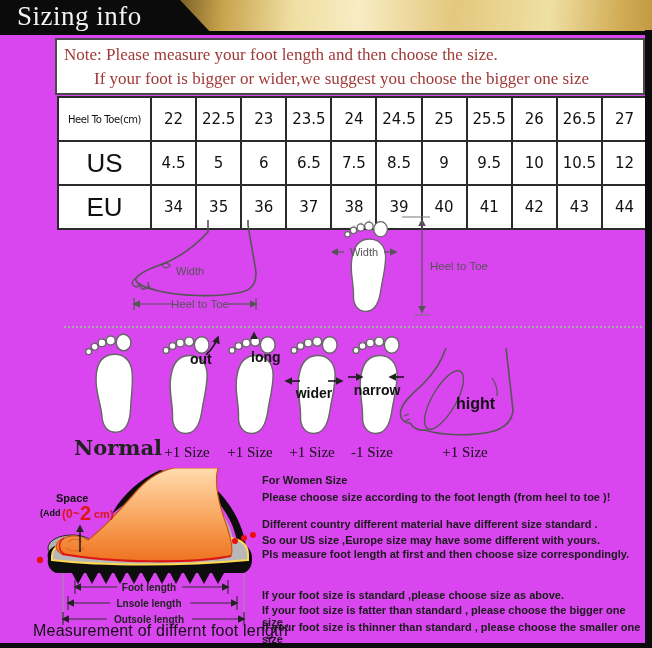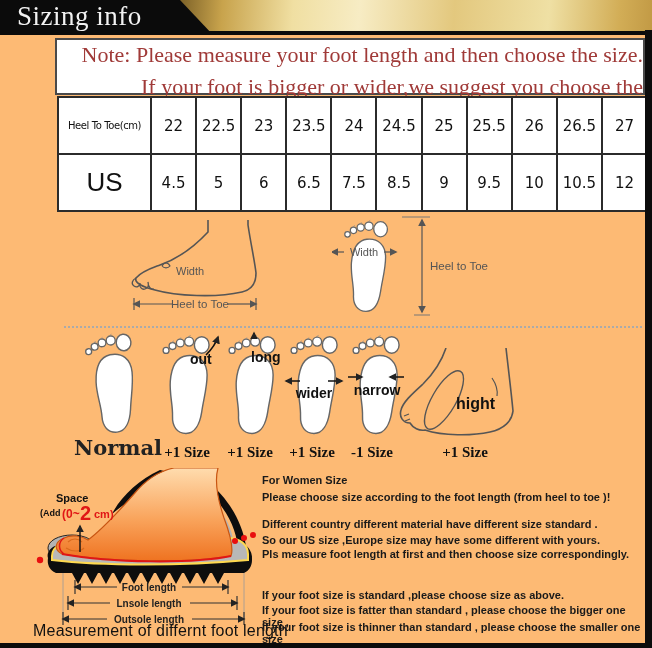--- a/index.html
+++ b/index.html
@@ -1,47 +1,47 @@
 <!DOCTYPE html>
 <html><head>
 <meta charset="utf-8">
 <style>
   html,body{margin:0;padding:0;background:#e8e8e8;}
-  #screen{position:relative;width:652px;height:648px;background:#fdba74;overflow:hidden;
+  #screen{position:relative;width:652px;height:648px;background:#d946ef;overflow:hidden;
           font-family:"Liberation Sans",sans-serif;}
   
   .header{position:absolute;left:0;top:0;width:652px;height:35px;background:#0b0b0b;}
   .header-title{position:absolute;left:17px;top:1px;font-family:"Liberation Serif",serif;
           font-size:27px;color:#f2f2f2;letter-spacing:0.5px;}
   .gold-band{position:absolute;left:180px;top:0;width:472px;height:31px;
           background:linear-gradient(94deg,#7d6228 0%,#c8a34c 9%,#f0dfa2 24%,#f7ecc4 38%,#e3c87e 58%,#efe0a4 78%,#d2ad56 93%,#c29a45 100%);
           clip-path:polygon(0 0,100% 0,100% 100%,6.2% 100%);}
   
   .note-box{position:absolute;left:55px;top:38px;width:586px;height:53px;border:2px solid #4a4a4a;
-          background:#fff;color:#a03a38;font-family:"Liberation Serif",serif;font-size:22px;line-height:24px;text-align:right;}
+          background:#fff;color:#a03a38;font-family:"Liberation Serif",serif;font-size:17px;line-height:24px;}
   .note-line1{margin:3px 0 0 7px;}
-  .note-line2{margin:8px 0 0 37px;}
+  .note-line2{margin:0 0 0 37px;}
   
   #size-table{position:absolute;left:57px;top:96px;width:589px;border-collapse:collapse;table-layout:fixed;
           background:#fff;color:#111;text-align:center;font-family:"DejaVu Sans",sans-serif;}
   #size-table td{border:2px solid #2b2b2b;padding:0;overflow:hidden;}
-  #size-table tr{height:57px;padding-left:48px;}
+  #size-table tr{height:44px;padding-left:48px;}
   .hdr-label{font-size:10px;letter-spacing:-0.4px;}
   .row-label{font-size:26px;font-family:"Liberation Sans",sans-serif;}
   .val{font-size:15px;}
   
   .abs{position:absolute;}
   svg text{font-family:"Liberation Sans",sans-serif;}
   
   .dotted-line{position:absolute;left:64px;top:326px;width:578px;border-top:2px dotted #aaaaaa;}
   
   .normal-label{position:absolute;left:70px;top:435px;width:96px;text-align:center;
           font-family:"DejaVu Serif",serif;font-weight:bold;font-size:21px;color:#222;}
   .size-label{position:absolute;top:444px;width:70px;text-align:center;
-          font-family:"Liberation Serif",serif;font-weight:bold;font-size:15px;color:#111;}
+          font-family:"Liberation Serif",serif;font-weight:normal;font-size:15px;color:#111;}
   
   .info-line{position:absolute;left:262px;width:386px;font-size:11px;font-weight:bold;color:#1a1a1a;}
   
   .caption{position:absolute;left:33px;top:622px;font-size:16px;font-weight:normal;color:#111;letter-spacing:0.2px;}
   
   .right-strip{position:absolute;left:645px;top:30px;width:7px;height:618px;background:#0c0c0c;}
   .bottom-strip{position:absolute;left:0;top:643px;width:652px;height:5px;background:#0c0c0c;}
 </style>
 </head>
 <body>
@@ -109,20 +109,34 @@
       <td class="val">5</td>
       <td class="val">6</td>
       <td class="val">6.5</td>
       <td class="val">7.5</td>
       <td class="val">8.5</td>
       <td class="val">9</td>
       <td class="val">9.5</td>
       <td class="val">10</td>
       <td class="val">10.5</td>
       <td class="val">12</td>
+    </tr>
+    <tr>
+      <td class="row-label">EU</td>
+      <td class="val">34</td>
+      <td class="val">35</td>
+      <td class="val">36</td>
+      <td class="val">37</td>
+      <td class="val">38</td>
+      <td class="val">39</td>
+      <td class="val">40</td>
+      <td class="val">41</td>
+      <td class="val">42</td>
+      <td class="val">43</td>
+      <td class="val">44</td>
     </tr>
   </tbody>
     </table>
 
   <svg class="abs" style="left:128px;top:220px" width="140" height="92" viewBox="0 0 140 92">
     <path d="M80,0 L80,12 C66,27 52,38 32,45 C24,48 14,51 8,58 C6,63 15,67 27,70 C48,76 88,78 114,72 C123,70 128,63 128,53 C127,43 123,25 120,5 L120,0" fill="none" stroke="#555" stroke-width="1.6"></path>
     <path d="M8,58 C4,60 3,64 6,66 C9,68 12,66 12,63 M12,63 C11,67 14,70 17,69 C20,68 21,65 20,62 M20,62 C20,67 23,70 26,69" fill="none" stroke="#555" stroke-width="1.3"></path>
     <path d="M34,46 C36,42 40,42 42,46 C40,48.5 36,48.5 34,46" fill="none" stroke="#555" stroke-width="1.2"></path>
     <text x="48" y="55" font-size="11" fill="#555">Width</text>
     <line x1="6" y1="78" x2="6" y2="90" stroke="#555" stroke-width="1.2"></line>

